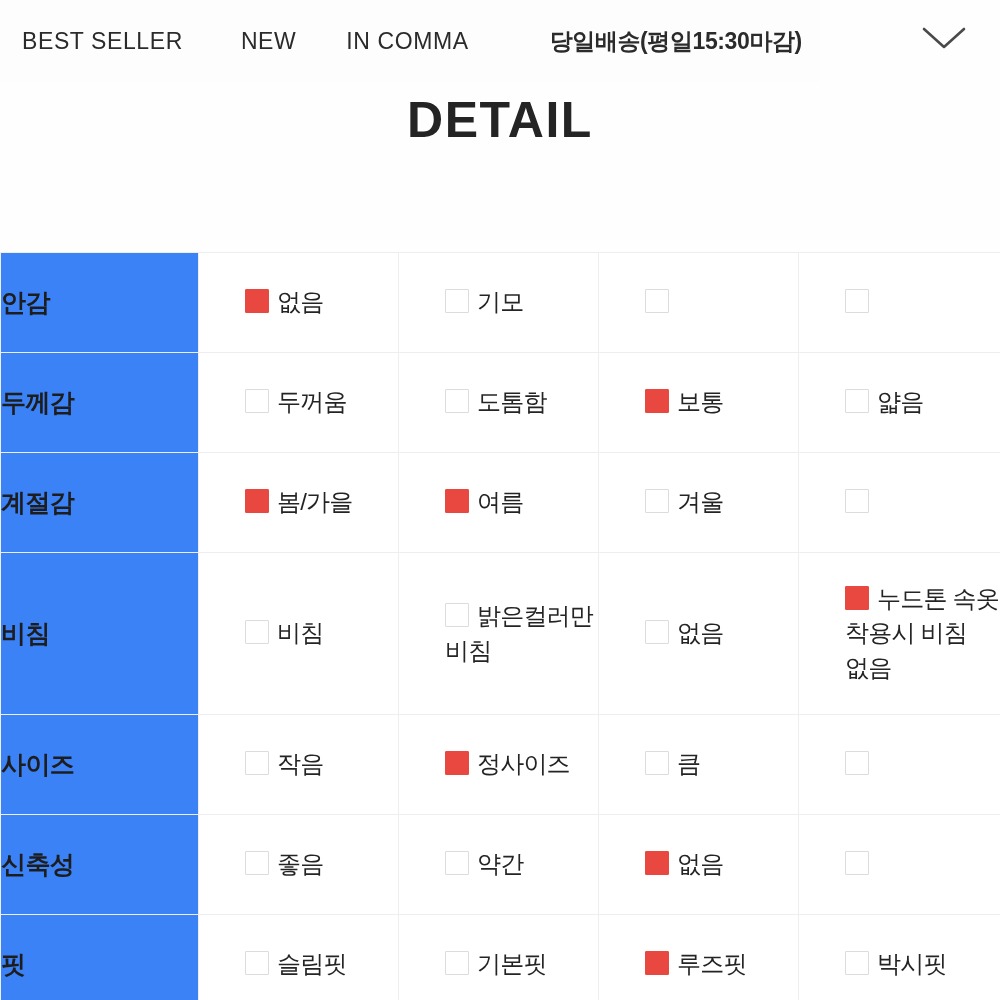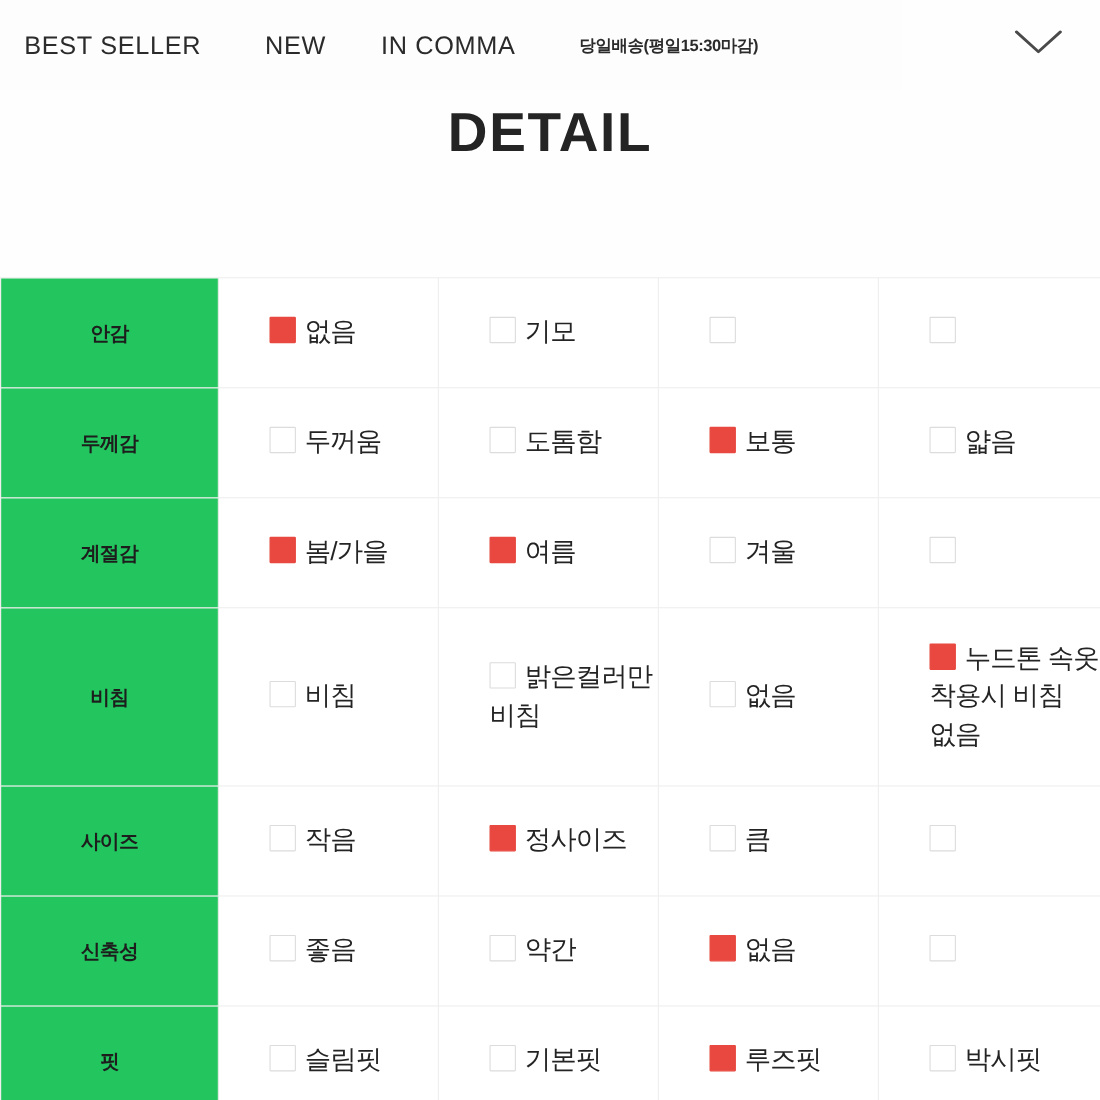--- a/index.html
+++ b/index.html
@@ -15,21 +15,21 @@
   .topnav {
     position:absolute; top:0; left:0; width:820px; height:82px;
     display:flex; align-items:center; padding-left:22px;
     background:#fdfdfd;
   }
   .navitem {
     color:#2b2b2b; font-size:23px; letter-spacing:0.6px;
     white-space:nowrap; line-height:1;
   }
   .navitem.en { font-weight:400; }
-  .navitem.ko { font-weight:700; font-size:15px; letter-spacing:-0.4px; }
+  .navitem.ko { font-weight:700; font-size:23px; letter-spacing:-0.4px;margin-left:23px; }
   .gap-a { width:58px; } .gap-b { width:50px; } .gap-c { width:58px; }
 
   .chevron-wrap {
     position:absolute; top:22px; left:918px; width:52px; height:32px;
     display:flex; align-items:center; justify-content:center;
   }
   .chev { display:block; }
 
   
   .detail-title {
@@ -43,24 +43,24 @@
     position:absolute; top:252px; left:0; width:1000px;
     border-collapse:collapse; table-layout:fixed;
   }
   .spec-table td {
     border:1px solid #eeeeee;
     vertical-align:middle;
     background:#ffffff;
   }
   .spec-table td.label {
     width:198px;
-    background:#22c55e;
-    text-align:center;
+    background:#3b82f6;
+    text-align:left;
     font-weight:700;
-    font-size:18px;
+    font-size:25px;
     color:#1d1d1d;
     letter-spacing:-0.6px;
   }
   .spec-table td.opt { width:200px; padding:0 0 0 26px; }
   .spec-table td.opt.last { width:202px; }
 
   .optbox {
     display:block;
     font-size:24px;
     color:#242424;

